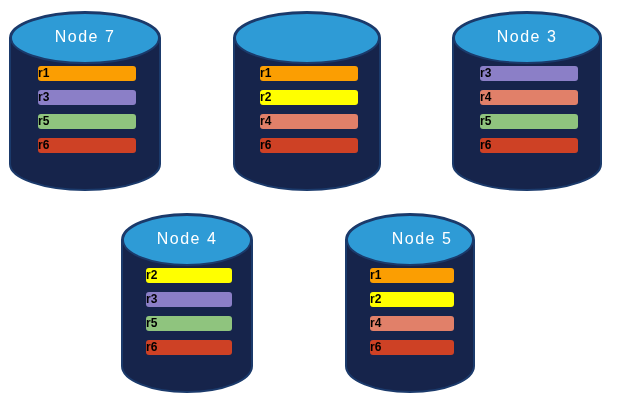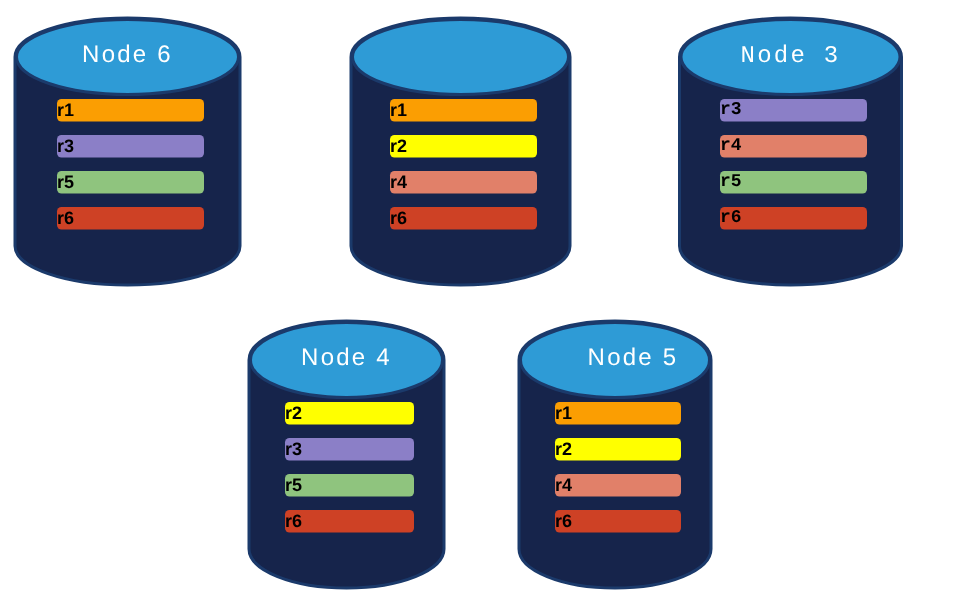--- a/index.html
+++ b/index.html
@@ -54,54 +54,54 @@
 </style>
 </head>
 <body>
 
 <div id="canvas" style="background: rgb(255, 255, 255);">
     <div class="node" style="left: 10px; top: 12px; width: 150px; height: 178px;">
       <svg class="cyl-svg" width="150" height="178" viewBox="0 0 150 178">
         <path d="M 0,26 L 0,152 A 75,26 0 0 0 150,152 L 150,26 A 75,26 0 0 0 0,26 Z" fill="#16244B" stroke="#1B3A6B" stroke-width="2"></path>
         <ellipse cx="75" cy="26" rx="74" ry="25" fill="#2E9BD6" stroke="#1B3A6B" stroke-width="2"></ellipse>
       </svg>
-      <div class="node-label" style="top: 16px; color: rgb(255, 255, 255);">Node  6</div>
+      <div class="node-label" style="top: 16px; color: rgb(255, 255, 255);">Node  7</div>
       <div class="replica-list" style="top: 54px; height: 96px;">
         <div class="replica-bar" style="left: 28px; width: 98px; top: 0px; height: 15px; background: rgb(251, 158, 2); color: rgb(0, 0, 0);">r1</div>
         <div class="replica-bar" style="left: 28px; width: 98px; top: 24px; height: 15px; background: rgb(139, 127, 199); color: rgb(0, 0, 0);">r3</div>
         <div class="replica-bar" style="left: 28px; width: 98px; top: 48px; height: 15px; background: rgb(143, 196, 126); color: rgb(0, 0, 0);">r5</div>
         <div class="replica-bar" style="left: 28px; width: 98px; top: 72px; height: 15px; background: rgb(206, 65, 37); color: rgb(0, 0, 0);">r6</div>
       </div>
     </div>
     <div class="node" style="left: 234px; top: 12px; width: 146px; height: 178px;">
       <svg class="cyl-svg" width="146" height="178" viewBox="0 0 146 178">
         <path d="M 0,26 L 0,152 A 73,26 0 0 0 146,152 L 146,26 A 73,26 0 0 0 0,26 Z" fill="#16244B" stroke="#1B3A6B" stroke-width="2"></path>
         <ellipse cx="73" cy="26" rx="72" ry="25" fill="#2E9BD6" stroke="#1B3A6B" stroke-width="2"></ellipse>
       </svg>
       <div class="replica-list" style="top: 54px; height: 96px;">
         <div class="replica-bar" style="left: 26px; width: 98px; top: 0px; height: 15px; background: rgb(251, 158, 2); color: rgb(0, 0, 0);">r1</div>
         <div class="replica-bar" style="left: 26px; width: 98px; top: 24px; height: 15px; background: rgb(255, 255, 0); color: rgb(0, 0, 0);">r2</div>
         <div class="replica-bar" style="left: 26px; width: 98px; top: 48px; height: 15px; background: rgb(225, 128, 105); color: rgb(0, 0, 0);">r4</div>
         <div class="replica-bar" style="left: 26px; width: 98px; top: 72px; height: 15px; background: rgb(206, 65, 37); color: rgb(0, 0, 0);">r6</div>
       </div>
     </div>
-    <div class="node" style="left: 453px; top: 12px; width: 148px; height: 178px; font-family: Liberation Mono, monospace;">
+    <div class="node" style="left: 453px; top: 12px; width: 148px; height: 178px;">
       <svg class="cyl-svg" width="148" height="178" viewBox="0 0 148 178">
         <path d="M 0,26 L 0,152 A 74,26 0 0 0 148,152 L 148,26 A 74,26 0 0 0 0,26 Z" fill="#16244B" stroke="#1B3A6B" stroke-width="2"></path>
         <ellipse cx="74" cy="26" rx="73" ry="25" fill="#2E9BD6" stroke="#1B3A6B" stroke-width="2"></ellipse>
       </svg>
       <div class="node-label" style="top: 16px; color: rgb(255, 255, 255);">Node  3</div>
       <div class="replica-list" style="top: 54px; height: 96px;">
         <div class="replica-bar" style="left: 27px; width: 98px; top: 0px; height: 15px; background: rgb(139, 127, 199); color: rgb(0, 0, 0);">r3</div>
         <div class="replica-bar" style="left: 27px; width: 98px; top: 24px; height: 15px; background: rgb(225, 128, 105); color: rgb(0, 0, 0);">r4</div>
         <div class="replica-bar" style="left: 27px; width: 98px; top: 48px; height: 15px; background: rgb(143, 196, 126); color: rgb(0, 0, 0);">r5</div>
         <div class="replica-bar" style="left: 27px; width: 98px; top: 72px; height: 15px; background: rgb(206, 65, 37); color: rgb(0, 0, 0);">r6</div>
       </div>
     </div>
-    <div class="node" style="left: 122px; top: 214px; width: 130px; height: 178px; margin-left: 44px;">
+    <div class="node" style="left: 122px; top: 214px; width: 130px; height: 178px;">
       <svg class="cyl-svg" width="130" height="178" viewBox="0 0 130 178">
         <path d="M 0,26 L 0,152 A 65,26 0 0 0 130,152 L 130,26 A 65,26 0 0 0 0,26 Z" fill="#16244B" stroke="#1B3A6B" stroke-width="2"></path>
         <ellipse cx="65" cy="26" rx="64" ry="25" fill="#2E9BD6" stroke="#1B3A6B" stroke-width="2"></ellipse>
       </svg>
       <div class="node-label" style="top: 16px; color: rgb(255, 255, 255);">Node  4</div>
       <div class="replica-list" style="top: 54px; height: 96px;">
         <div class="replica-bar" style="left: 24px; width: 86px; top: 0px; height: 15px; background: rgb(255, 255, 0); color: rgb(0, 0, 0);">r2</div>
         <div class="replica-bar" style="left: 24px; width: 86px; top: 24px; height: 15px; background: rgb(139, 127, 199); color: rgb(0, 0, 0);">r3</div>
         <div class="replica-bar" style="left: 24px; width: 86px; top: 48px; height: 15px; background: rgb(143, 196, 126); color: rgb(0, 0, 0);">r5</div>
         <div class="replica-bar" style="left: 24px; width: 86px; top: 72px; height: 15px; background: rgb(206, 65, 37); color: rgb(0, 0, 0);">r6</div>

